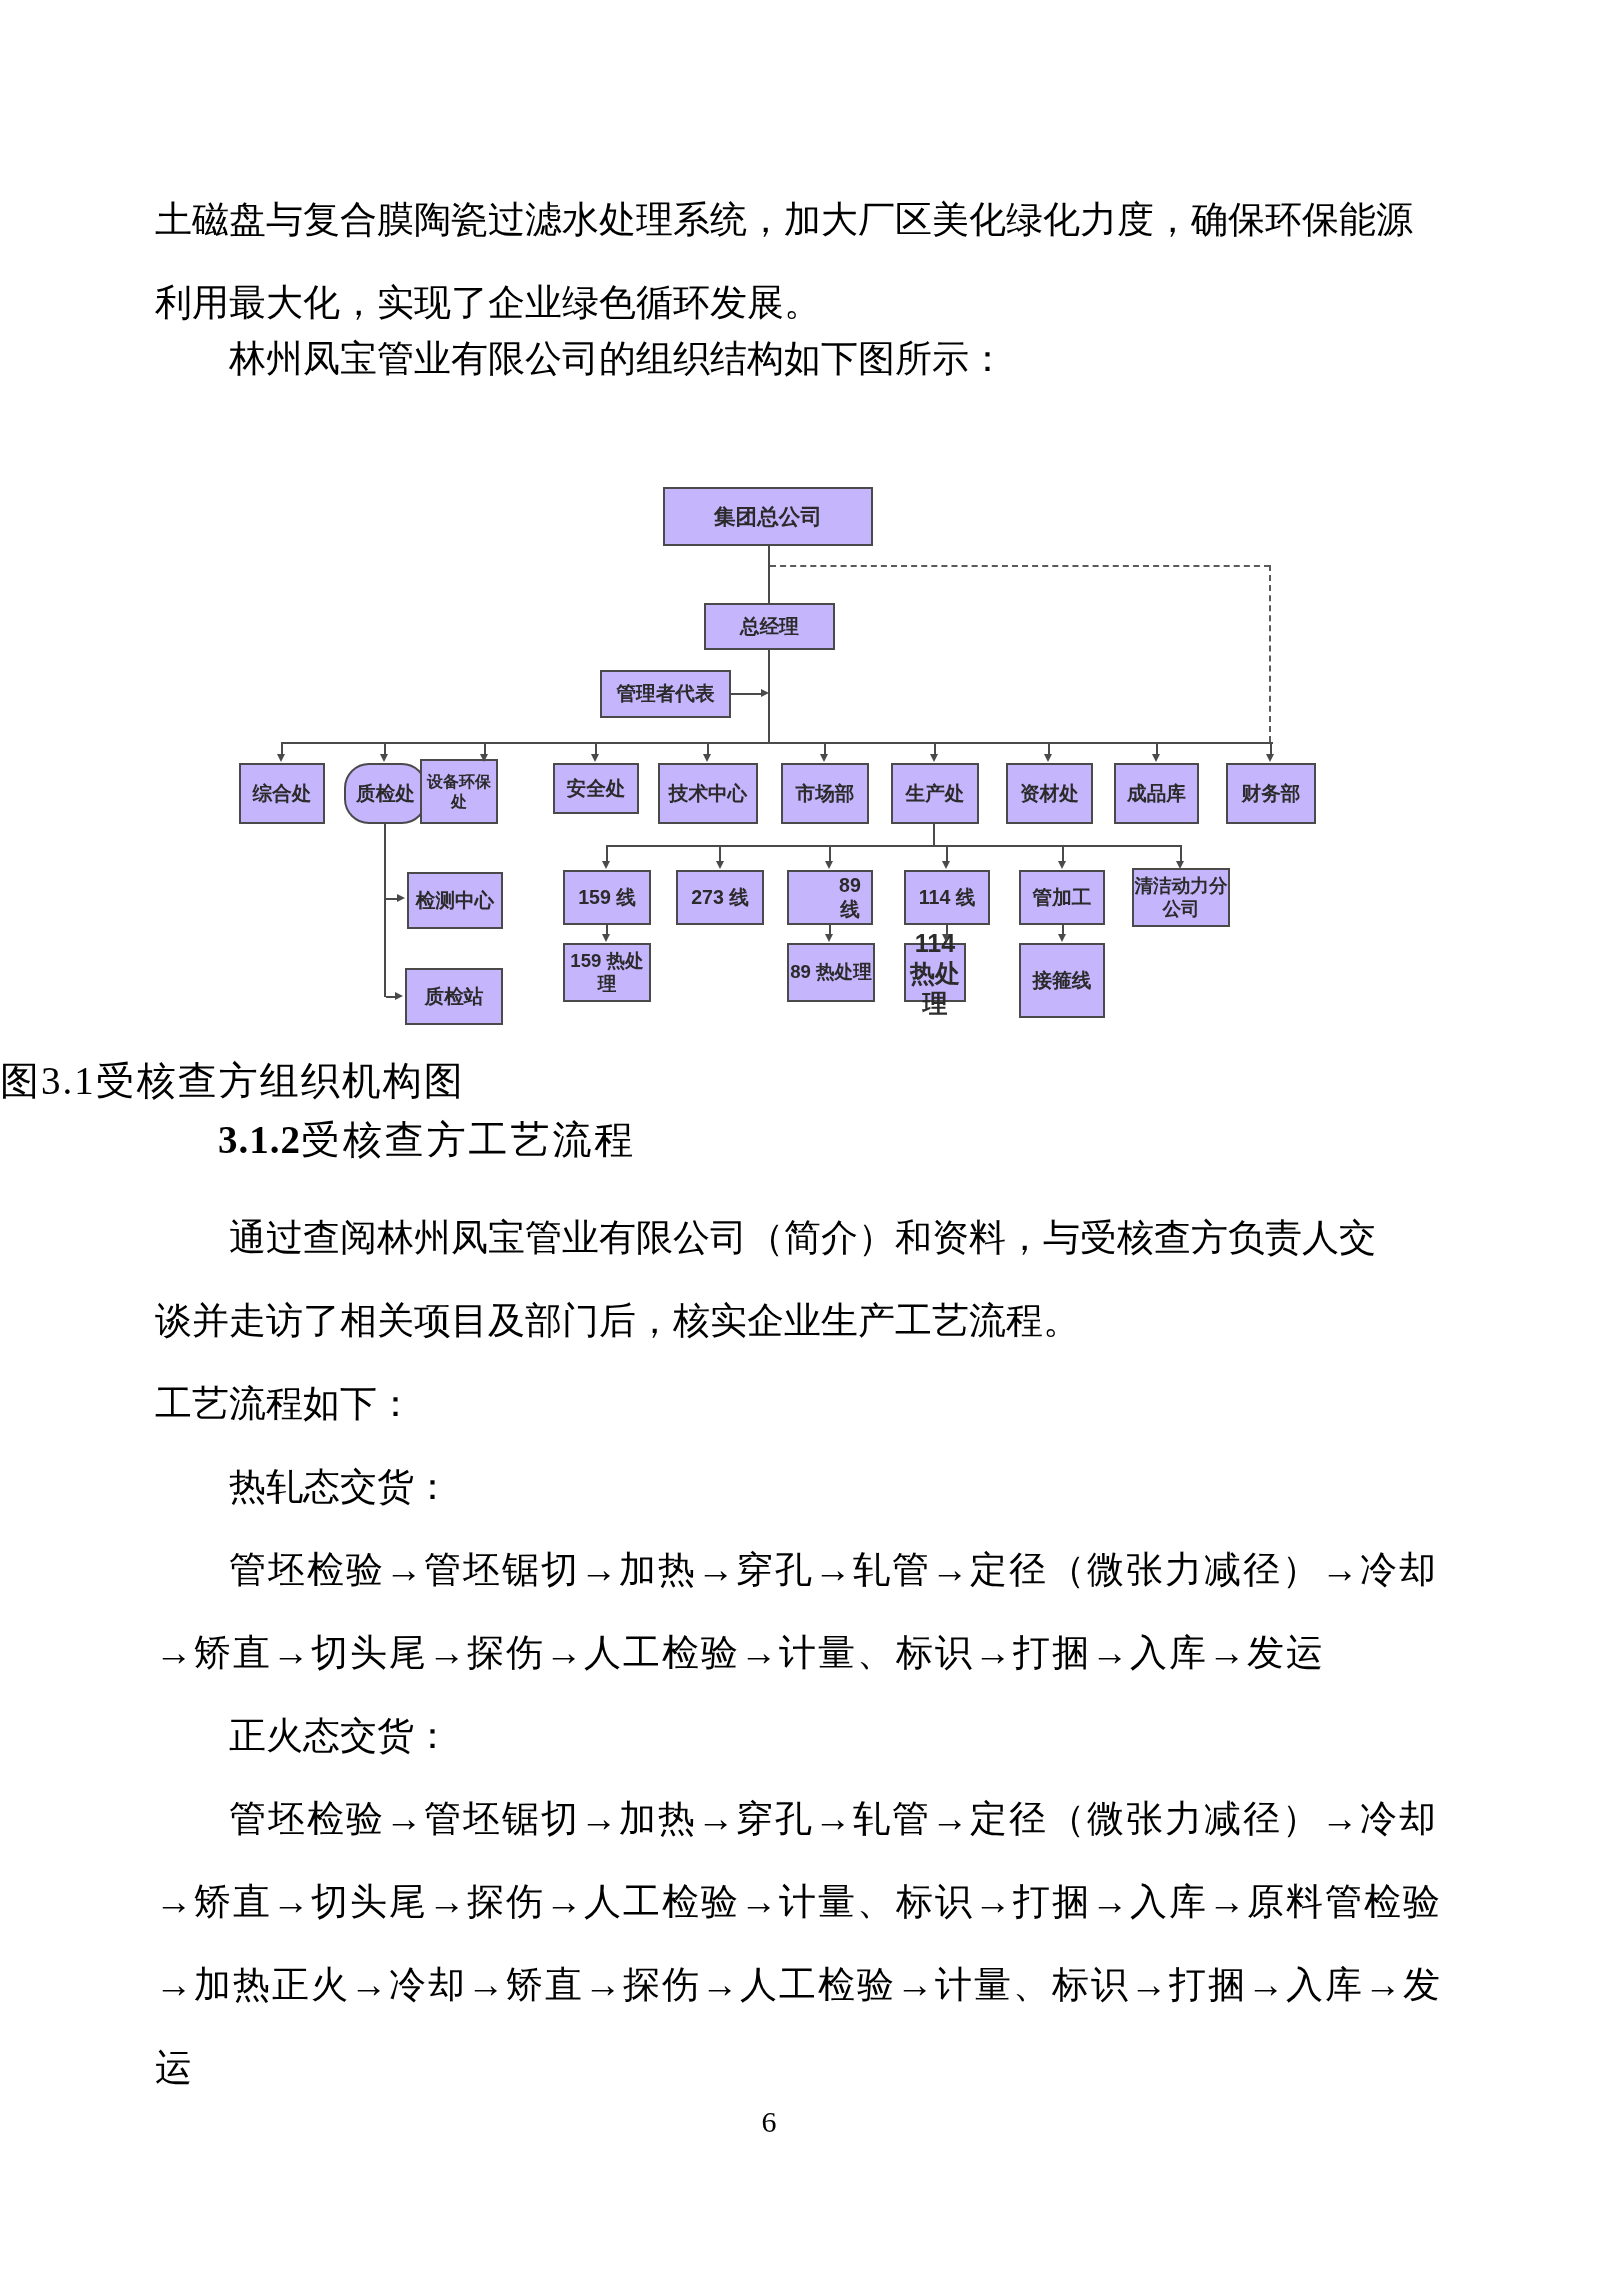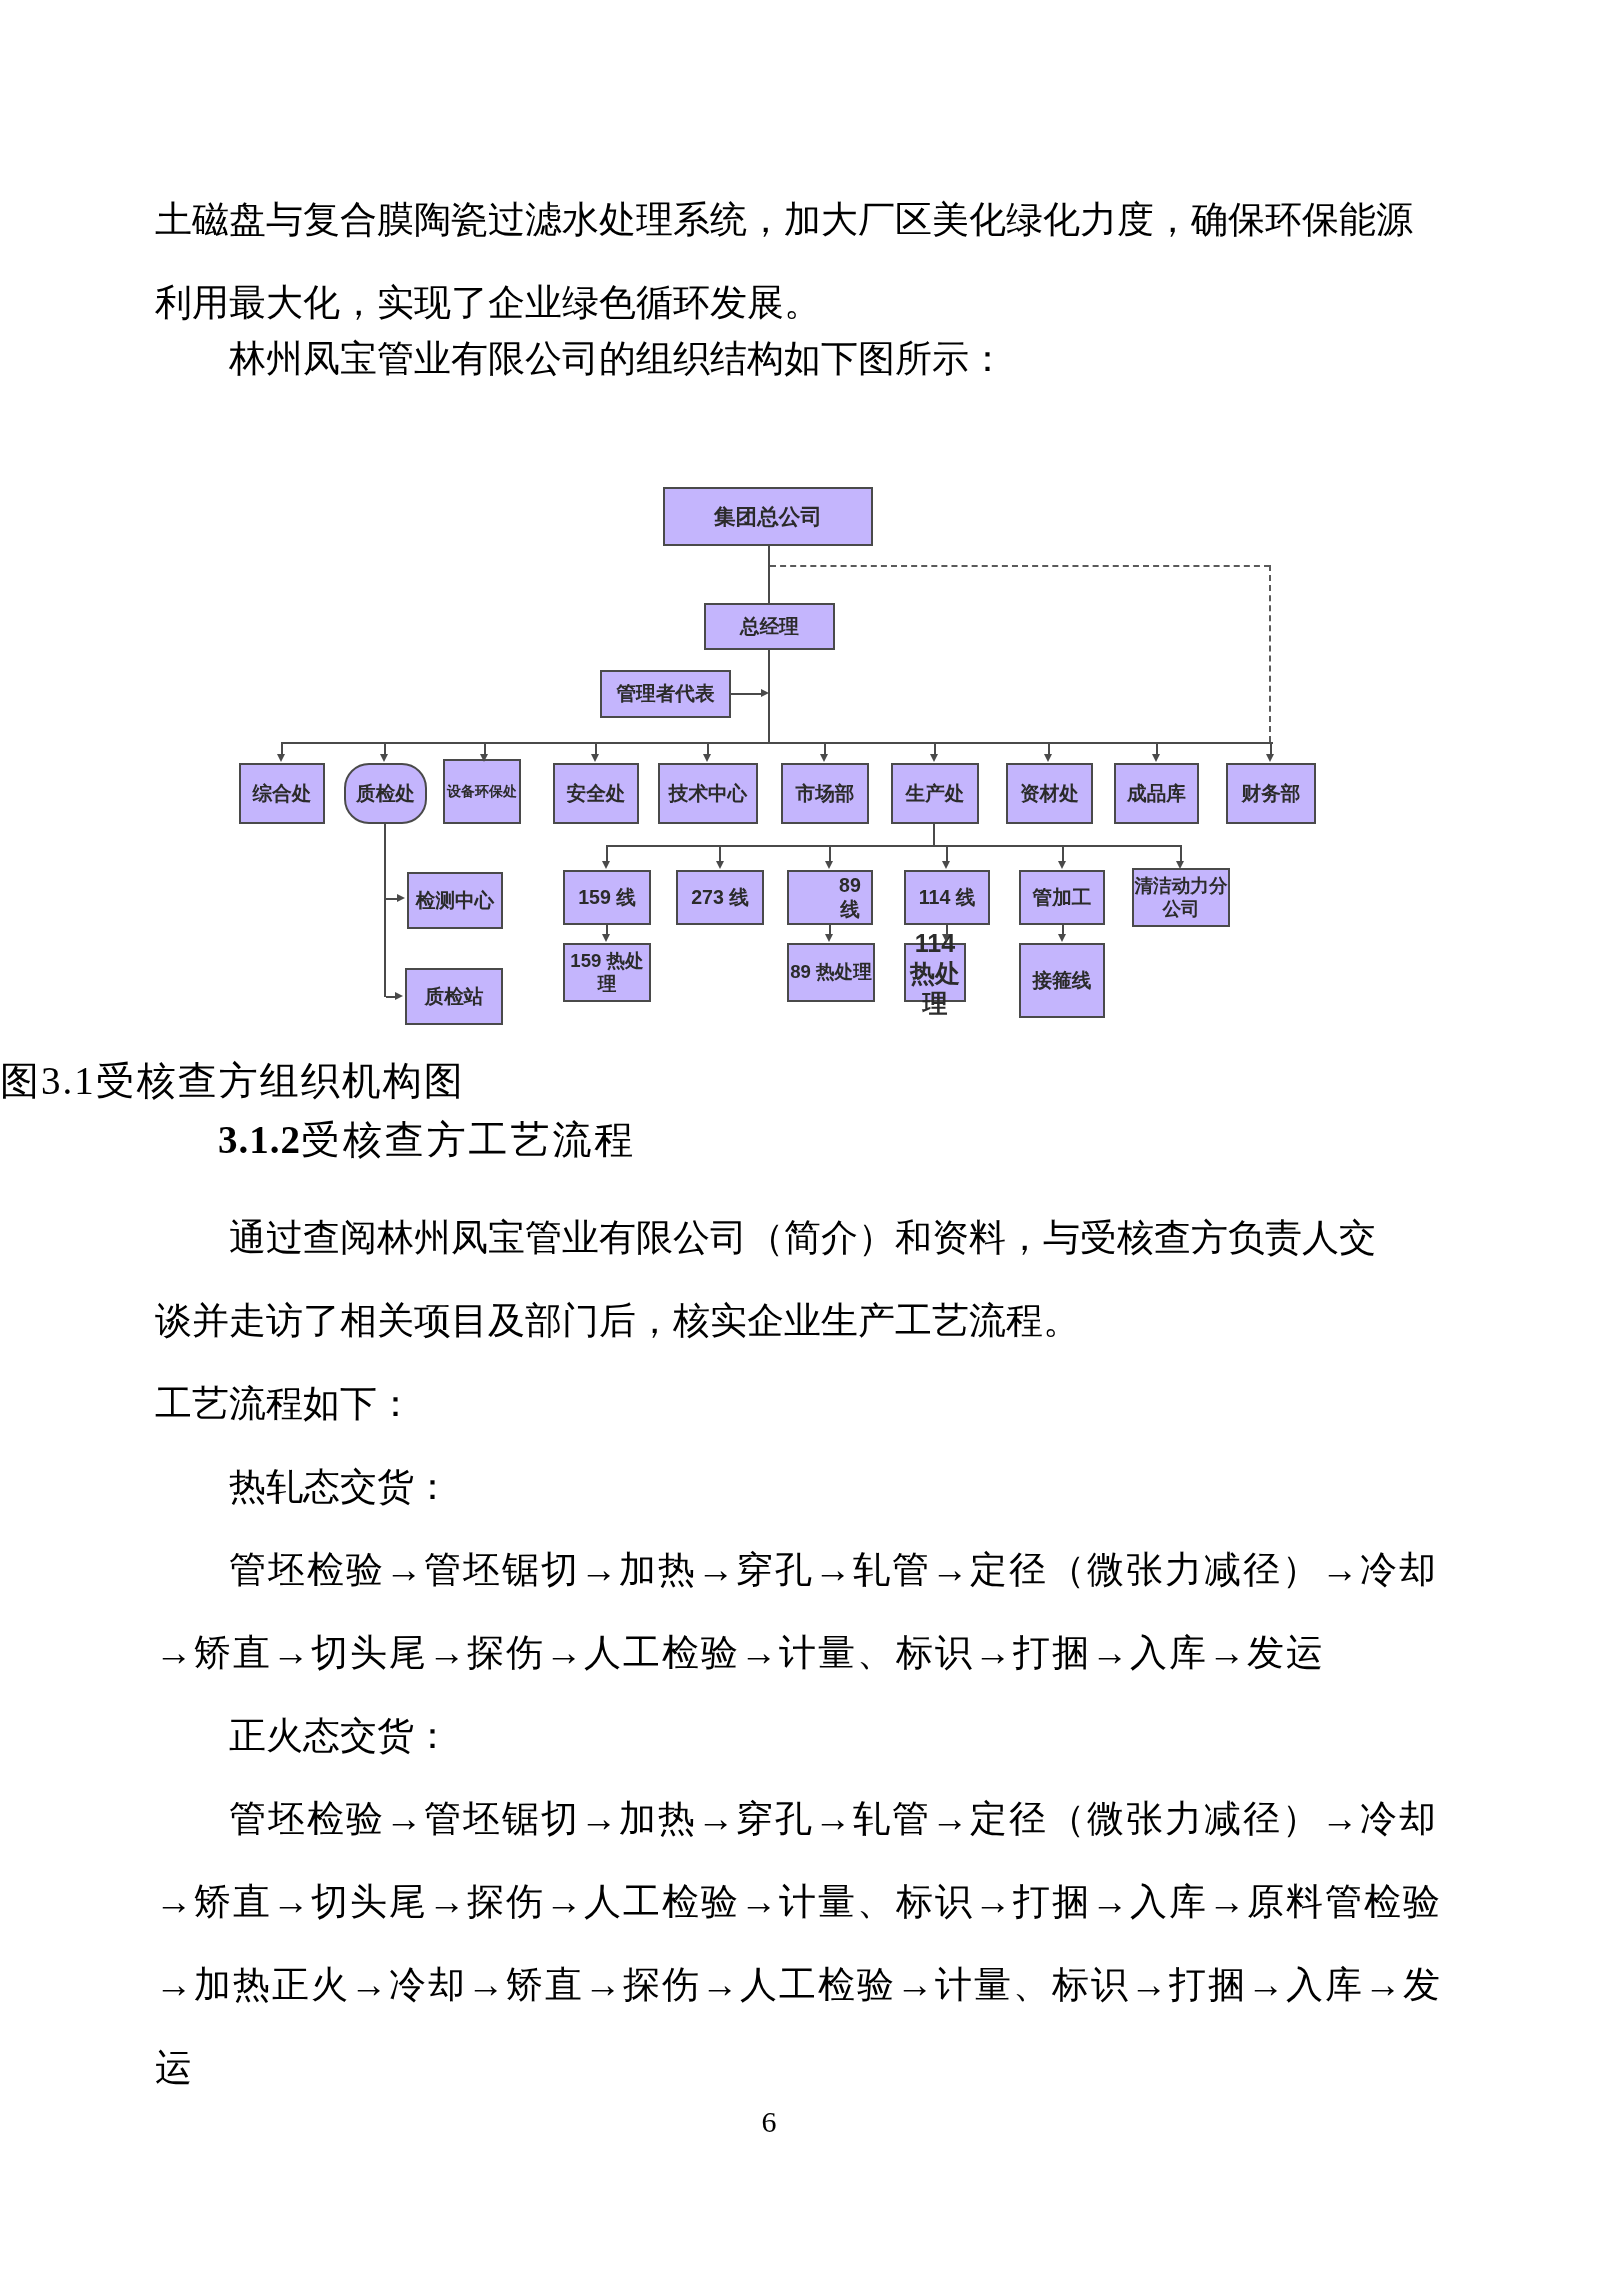--- a/index.html
+++ b/index.html
@@ -44,22 +44,22 @@
   </div>
 
   <div class="chart">
 
     <div class="nd" style="left:663px;top:487px;width:210px;height:59px;font-size:21.6px;">集团总公司</div>
     <div class="nd" style="left:704px;top:603px;width:131px;height:47px;">总经理</div>
     <div class="nd" style="left:600px;top:670px;width:131px;height:48px;">管理者代表</div>
 
     <div class="nd" style="left:239px;top:763px;width:86px;height:61px;">综合处</div>
     <div class="nd" style="left:344px;top:763px;width:83px;height:61px;border-radius:25px;">质检处</div>
-    <div class="nd" style="left:443px;top:759px;width:78px;height:65px;font-size:14px;">设备环保处</div>
-    <div class="nd" style="left:553px;top:763px;width:86px;height:61px;">安全处</div>
+    <div class="nd" style="left:420px;top:759px;width:78px;height:65px;font-size:16px;">设备环保处</div>
+    <div class="nd" style="left:553px;top:763px;width:86px;height:51px;">安全处</div>
     <div class="nd" style="left:658px;top:763px;width:100px;height:61px;">技术中心</div>
     <div class="nd" style="left:781px;top:763px;width:88px;height:61px;">市场部</div>
     <div class="nd" style="left:891px;top:763px;width:88px;height:61px;">生产处</div>
     <div class="nd" style="left:1006px;top:763px;width:87px;height:61px;">资材处</div>
     <div class="nd" style="left:1114px;top:763px;width:85px;height:61px;">成品库</div>
     <div class="nd" style="left:1226px;top:763px;width:90px;height:61px;">财务部</div>
 
     <div class="nd" style="left:407px;top:872px;width:96px;height:57px;">检测中心</div>
     <div class="nd" style="left:405px;top:968px;width:98px;height:57px;">质检站</div>
 

